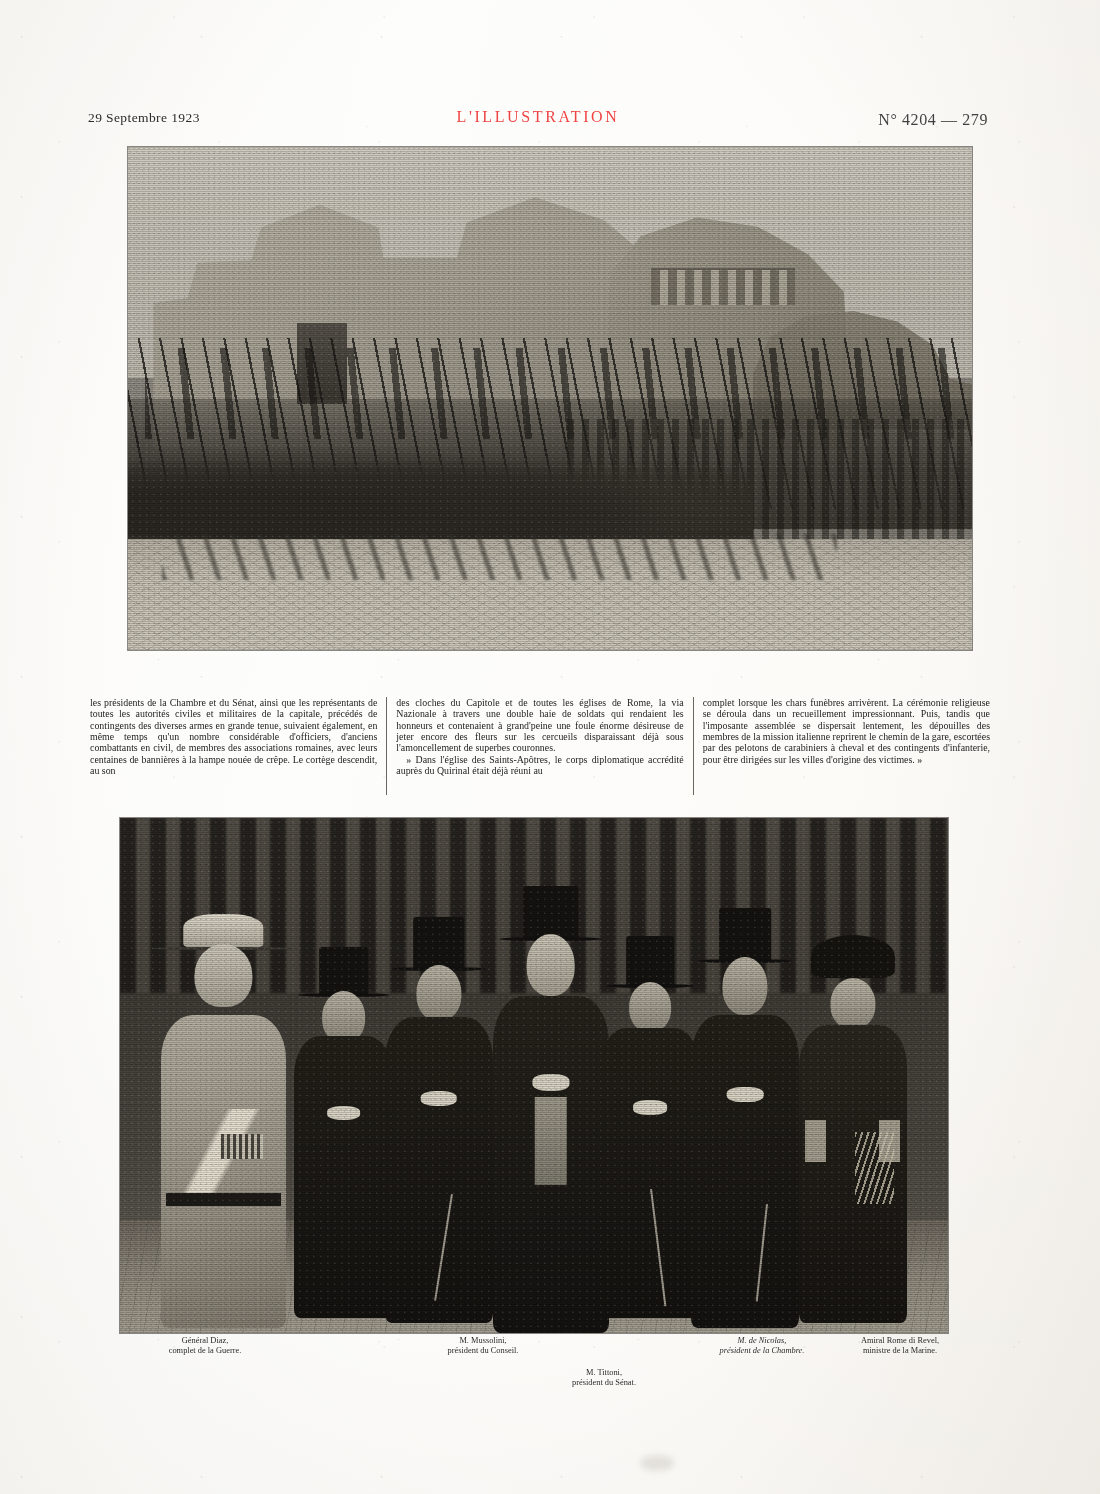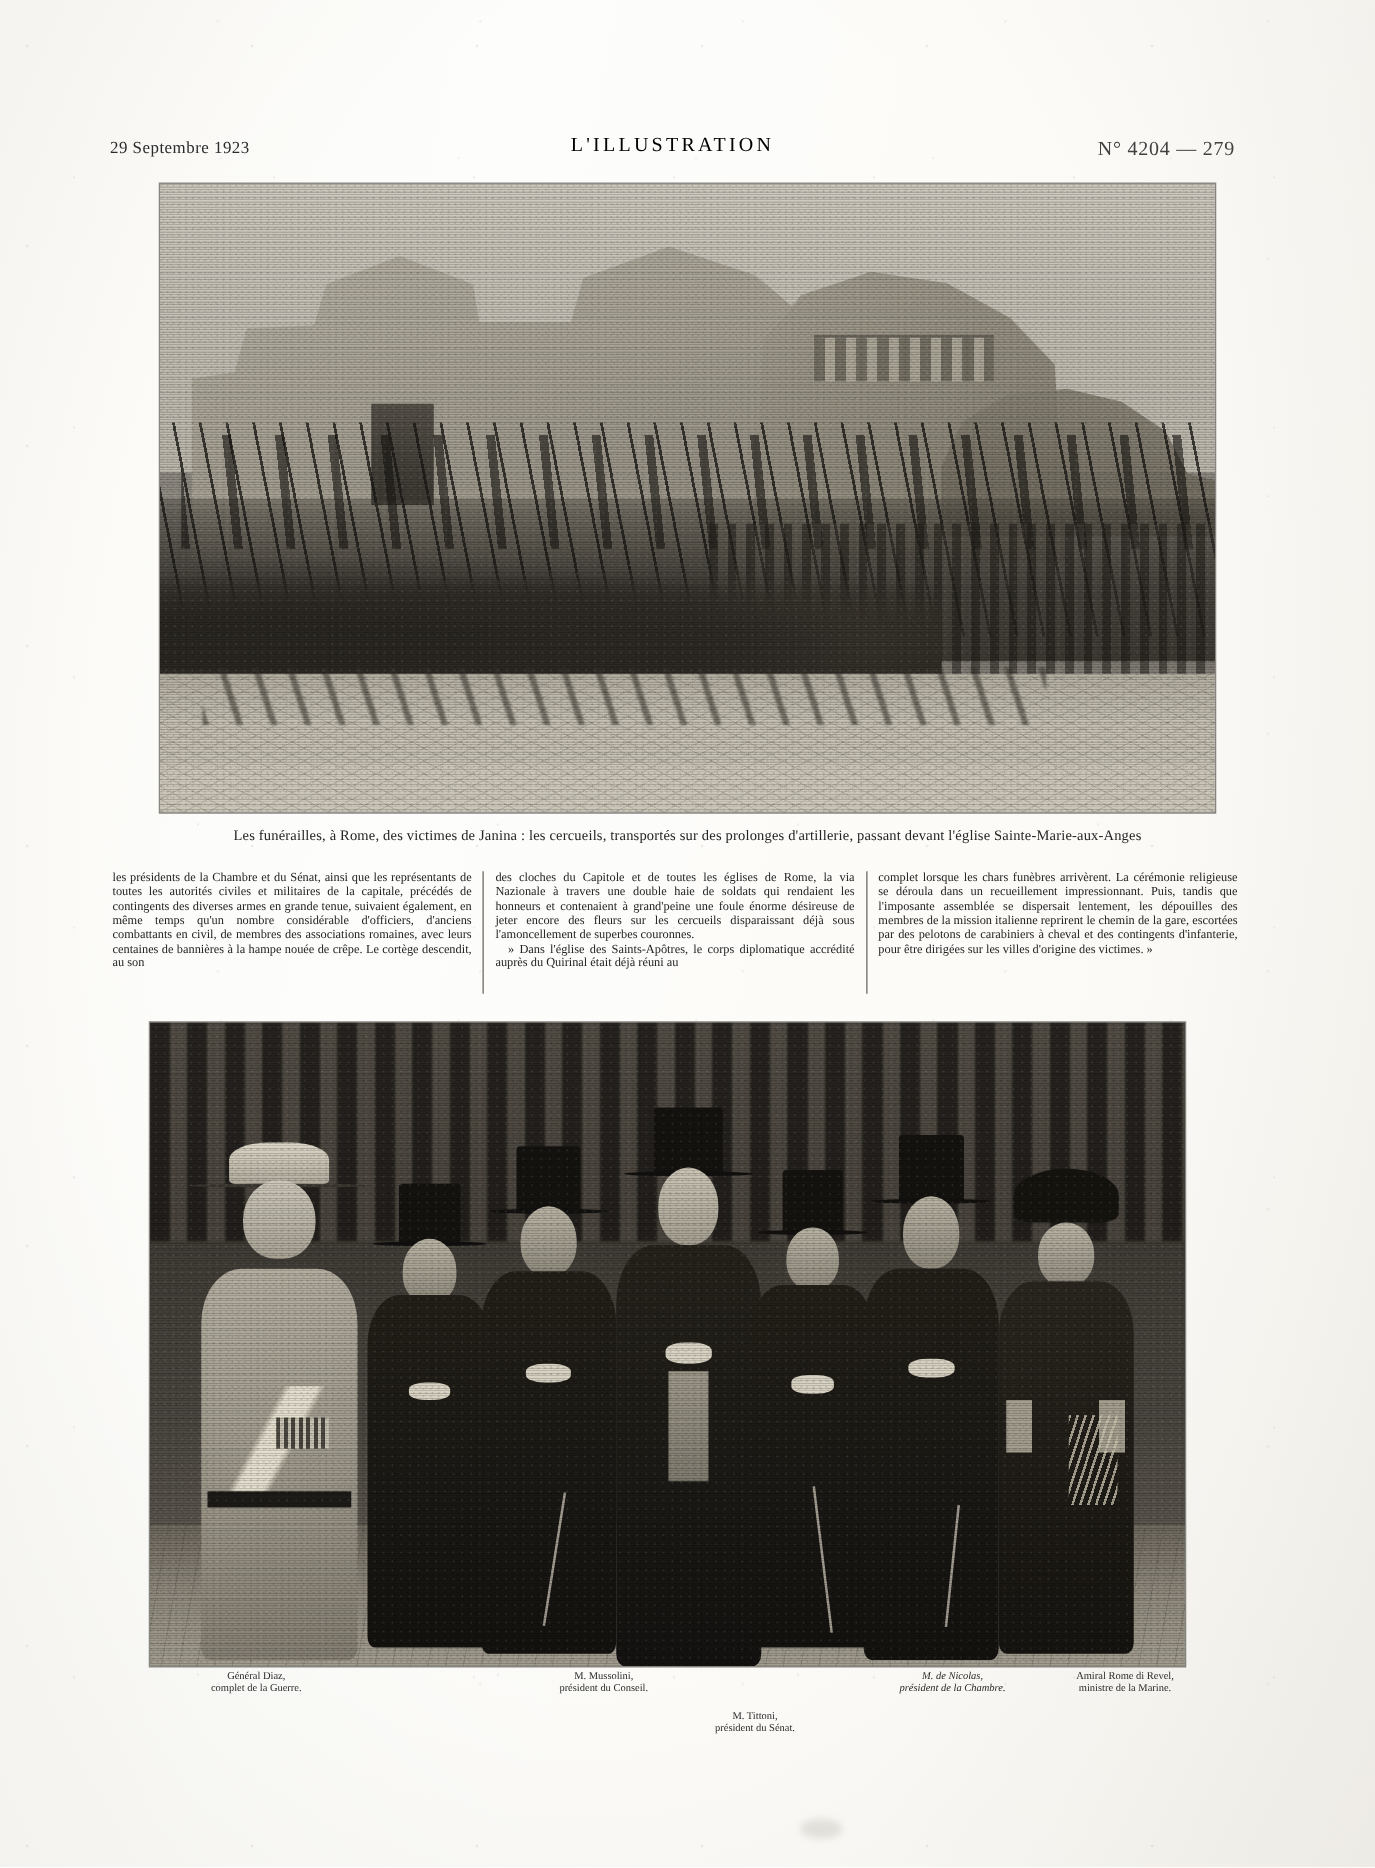--- a/index.html
+++ b/index.html
@@ -63,21 +63,21 @@
     white-space: nowrap;
   }
   .mast-title {
     position: absolute;
     left: 0;
     right: 0;
     top: 0;
     text-align: center;
     font-size: 16px;
     letter-spacing: 2.6px;
-    color: #000000;
+    color: #ef4444;
   }
   .mast-folio {
     position: absolute;
     right: 0;
     top: 3px;
     font-size: 16px;
     letter-spacing: 0.6px;
     color: #2e2e2e;
     white-space: nowrap;
     opacity: 0.9;
@@ -498,21 +498,20 @@
     <div class="p1-pennants"></div>
     <div class="p1-troops"></div>
     <div class="p1-horses"></div>
     <div class="p1-street"></div>
     <div class="p1-cobbles"></div>
     <div class="p1-shadows"></div>
     <div class="halftone"></div>
     <div class="grain"></div>
   </div>
 
-  <div class="caption-photo1">Les funérailles, à Rome, des victimes de Janina : les cercueils, transportés sur des prolonges d'artillerie, passant devant l'église Sainte-Marie-aux-Anges</div>
 
   <div class="article">
     <div class="col">
       <p>les présidents de la Chambre et du Sénat, ainsi que les représentants de toutes les autorités civiles et militaires de la capitale, précédés de contingents des diverses armes en grande tenue, suivaient également, en même temps qu'un nombre considérable d'officiers, d'anciens combattants en civil, de membres des associations romaines, avec leurs centaines de bannières à la hampe nouée de crêpe. Le cortège descendit, au son</p>
     </div>
     <div class="col">
       <p>des cloches du Capitole et de toutes les églises de Rome, la via Nazionale à travers une double haie de soldats qui rendaient les honneurs et contenaient à grand'peine une foule énorme désireuse de jeter encore des fleurs sur les cercueils disparaissant déjà sous l'amoncellement de superbes couronnes.</p>
       <p>» Dans l'église des Saints-Apôtres, le corps diplomatique accrédité auprès du Quirinal était déjà réuni au</p>
     </div>
     <div class="col">

